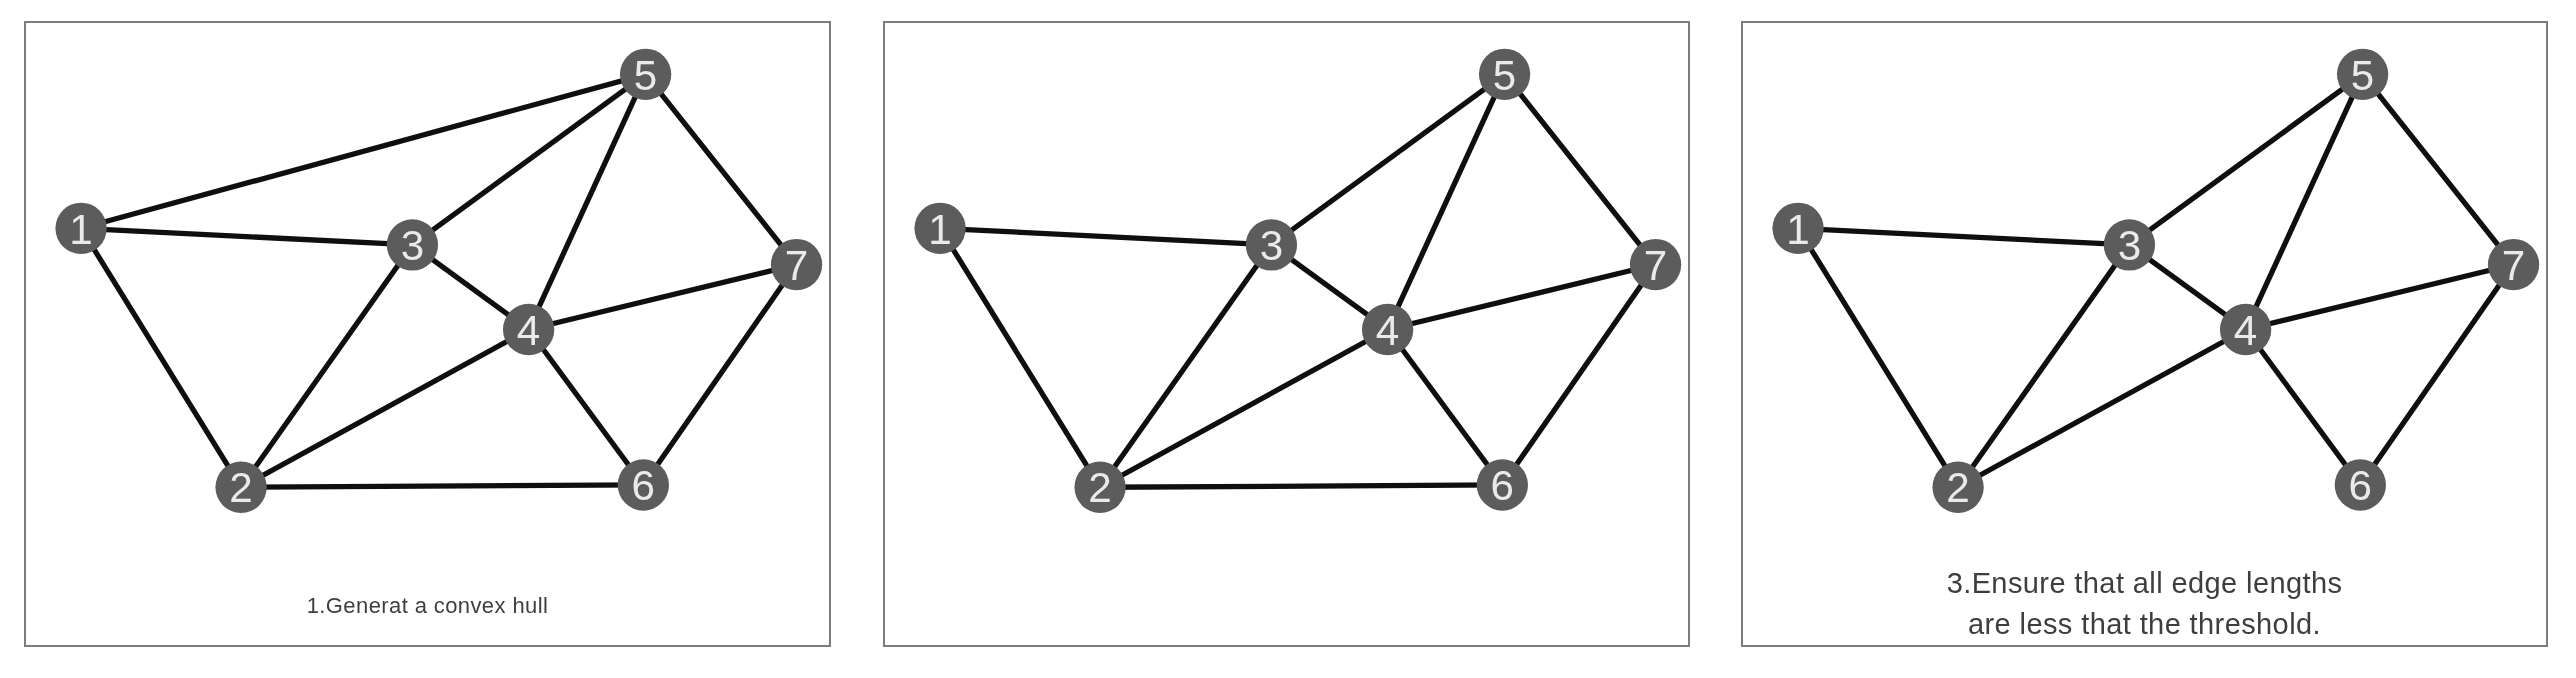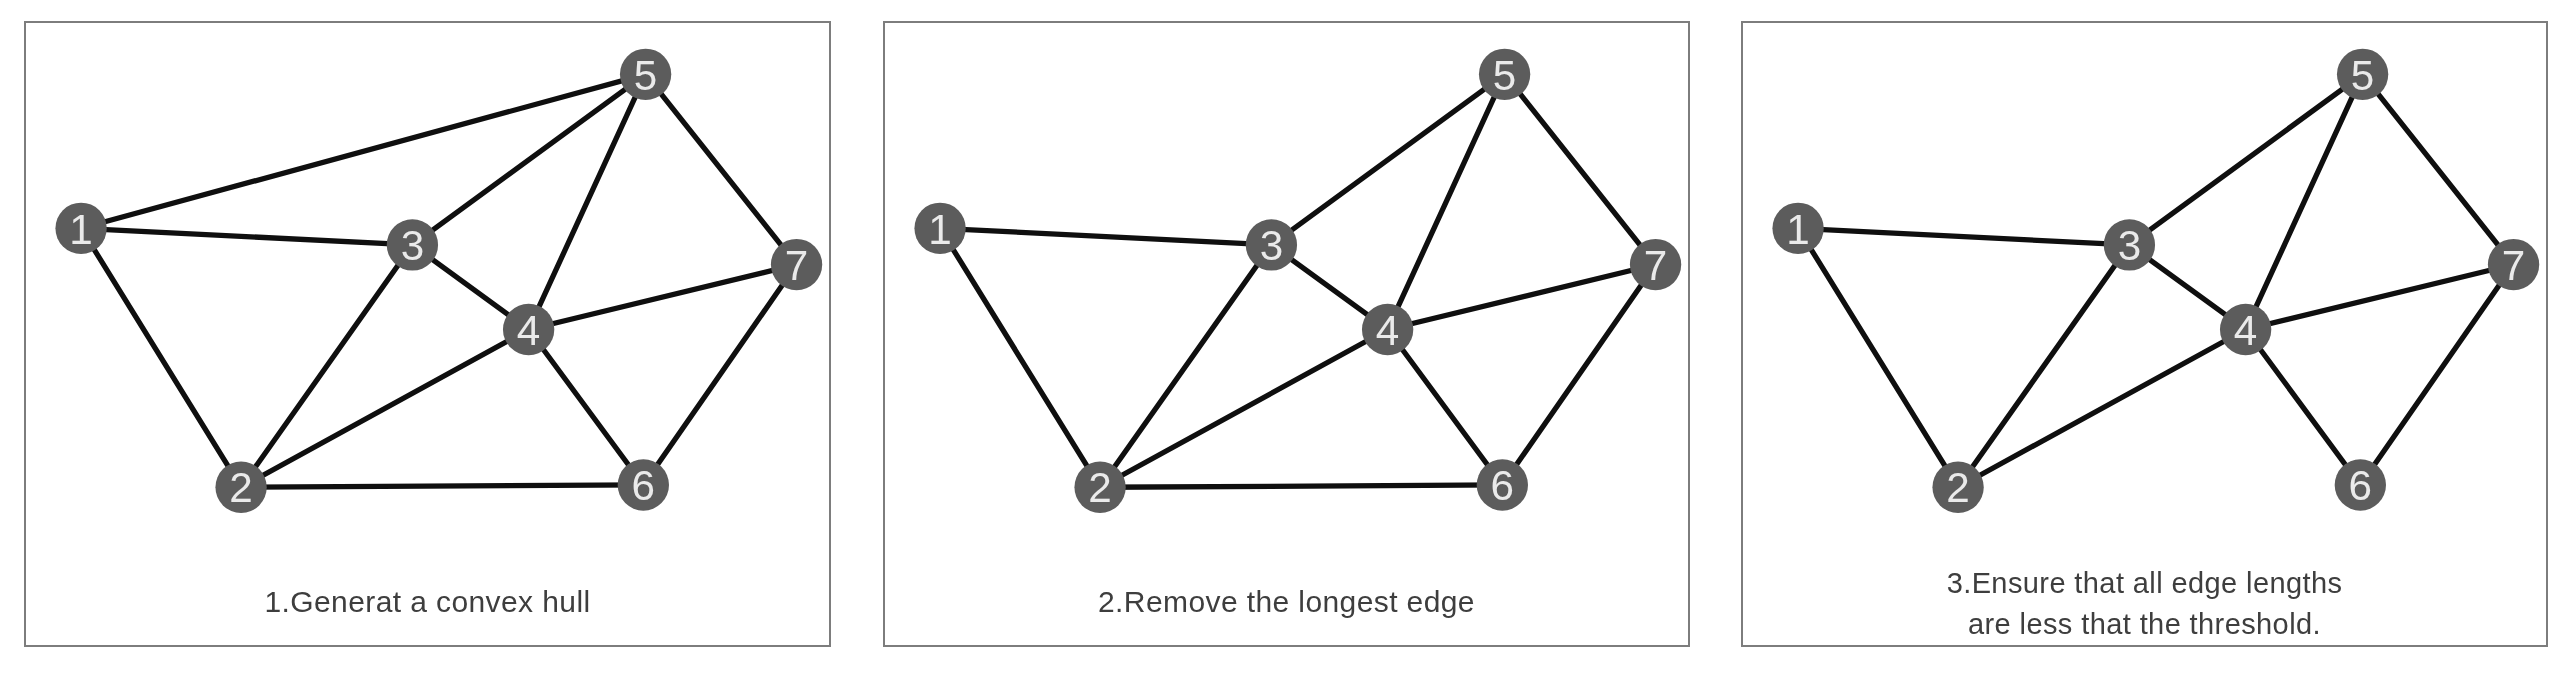--- a/index.html
+++ b/index.html
@@ -34,21 +34,21 @@
     font-family: "Liberation Sans", sans-serif;
     font-size: 56px;
     font-weight: 400;
   }
   .caption {
     position: absolute;
     left: 0;
     right: 0;
     text-align: center;
     color: var(--caption-color, #3e3e3e);
-    font-size: 30px;
+    font-size: 22px;
     line-height: 1.3;
     letter-spacing: 0.4px;
   }
   .caption.one-line { bottom: 24px; }
   .caption.two-line { bottom: 0; font-size: 29px; line-height: 1.42; }
 </style>
 </head>
 <body>
 
 <div class="stage">
@@ -110,23 +110,20 @@
         <text x="512" y="294" dy="0.36em" text-anchor="middle" fill="#eaeaea">3</text>
         <circle cx="666" cy="406" r="34" fill="#5c5c5c"></circle>
         <text x="666" y="406" dy="0.36em" text-anchor="middle" fill="#eaeaea">4</text>
         <circle cx="821" cy="68" r="34" fill="#5c5c5c"></circle>
         <text x="821" y="68" dy="0.36em" text-anchor="middle" fill="#eaeaea">5</text>
         <circle cx="818" cy="612" r="34" fill="#5c5c5c"></circle>
         <text x="818" y="612" dy="0.36em" text-anchor="middle" fill="#eaeaea">6</text>
         <circle cx="1021" cy="320" r="34" fill="#5c5c5c"></circle>
         <text x="1021" y="320" dy="0.36em" text-anchor="middle" fill="#eaeaea">7</text>
       </svg>
-    <div class="caption one-line">
-      <div>2.Remove the longest edge</div>
-    </div>
   </section>
 
   <section class="panel p3">
     <svg class="graph" viewBox="0 0 1064 824" preserveAspectRatio="none">
         <line x1="73" y1="272" x2="512" y2="294" stroke="#0f0f0f" stroke-width="7" stroke-linecap="round"></line>
         <line x1="73" y1="272" x2="285" y2="615" stroke="#0f0f0f" stroke-width="7" stroke-linecap="round"></line>
         <line x1="285" y1="615" x2="512" y2="294" stroke="#0f0f0f" stroke-width="7" stroke-linecap="round"></line>
         <line x1="285" y1="615" x2="666" y2="406" stroke="#0f0f0f" stroke-width="7" stroke-linecap="round"></line>
         <line x1="512" y1="294" x2="821" y2="68" stroke="#0f0f0f" stroke-width="7" stroke-linecap="round"></line>
         <line x1="512" y1="294" x2="666" y2="406" stroke="#0f0f0f" stroke-width="7" stroke-linecap="round"></line>

